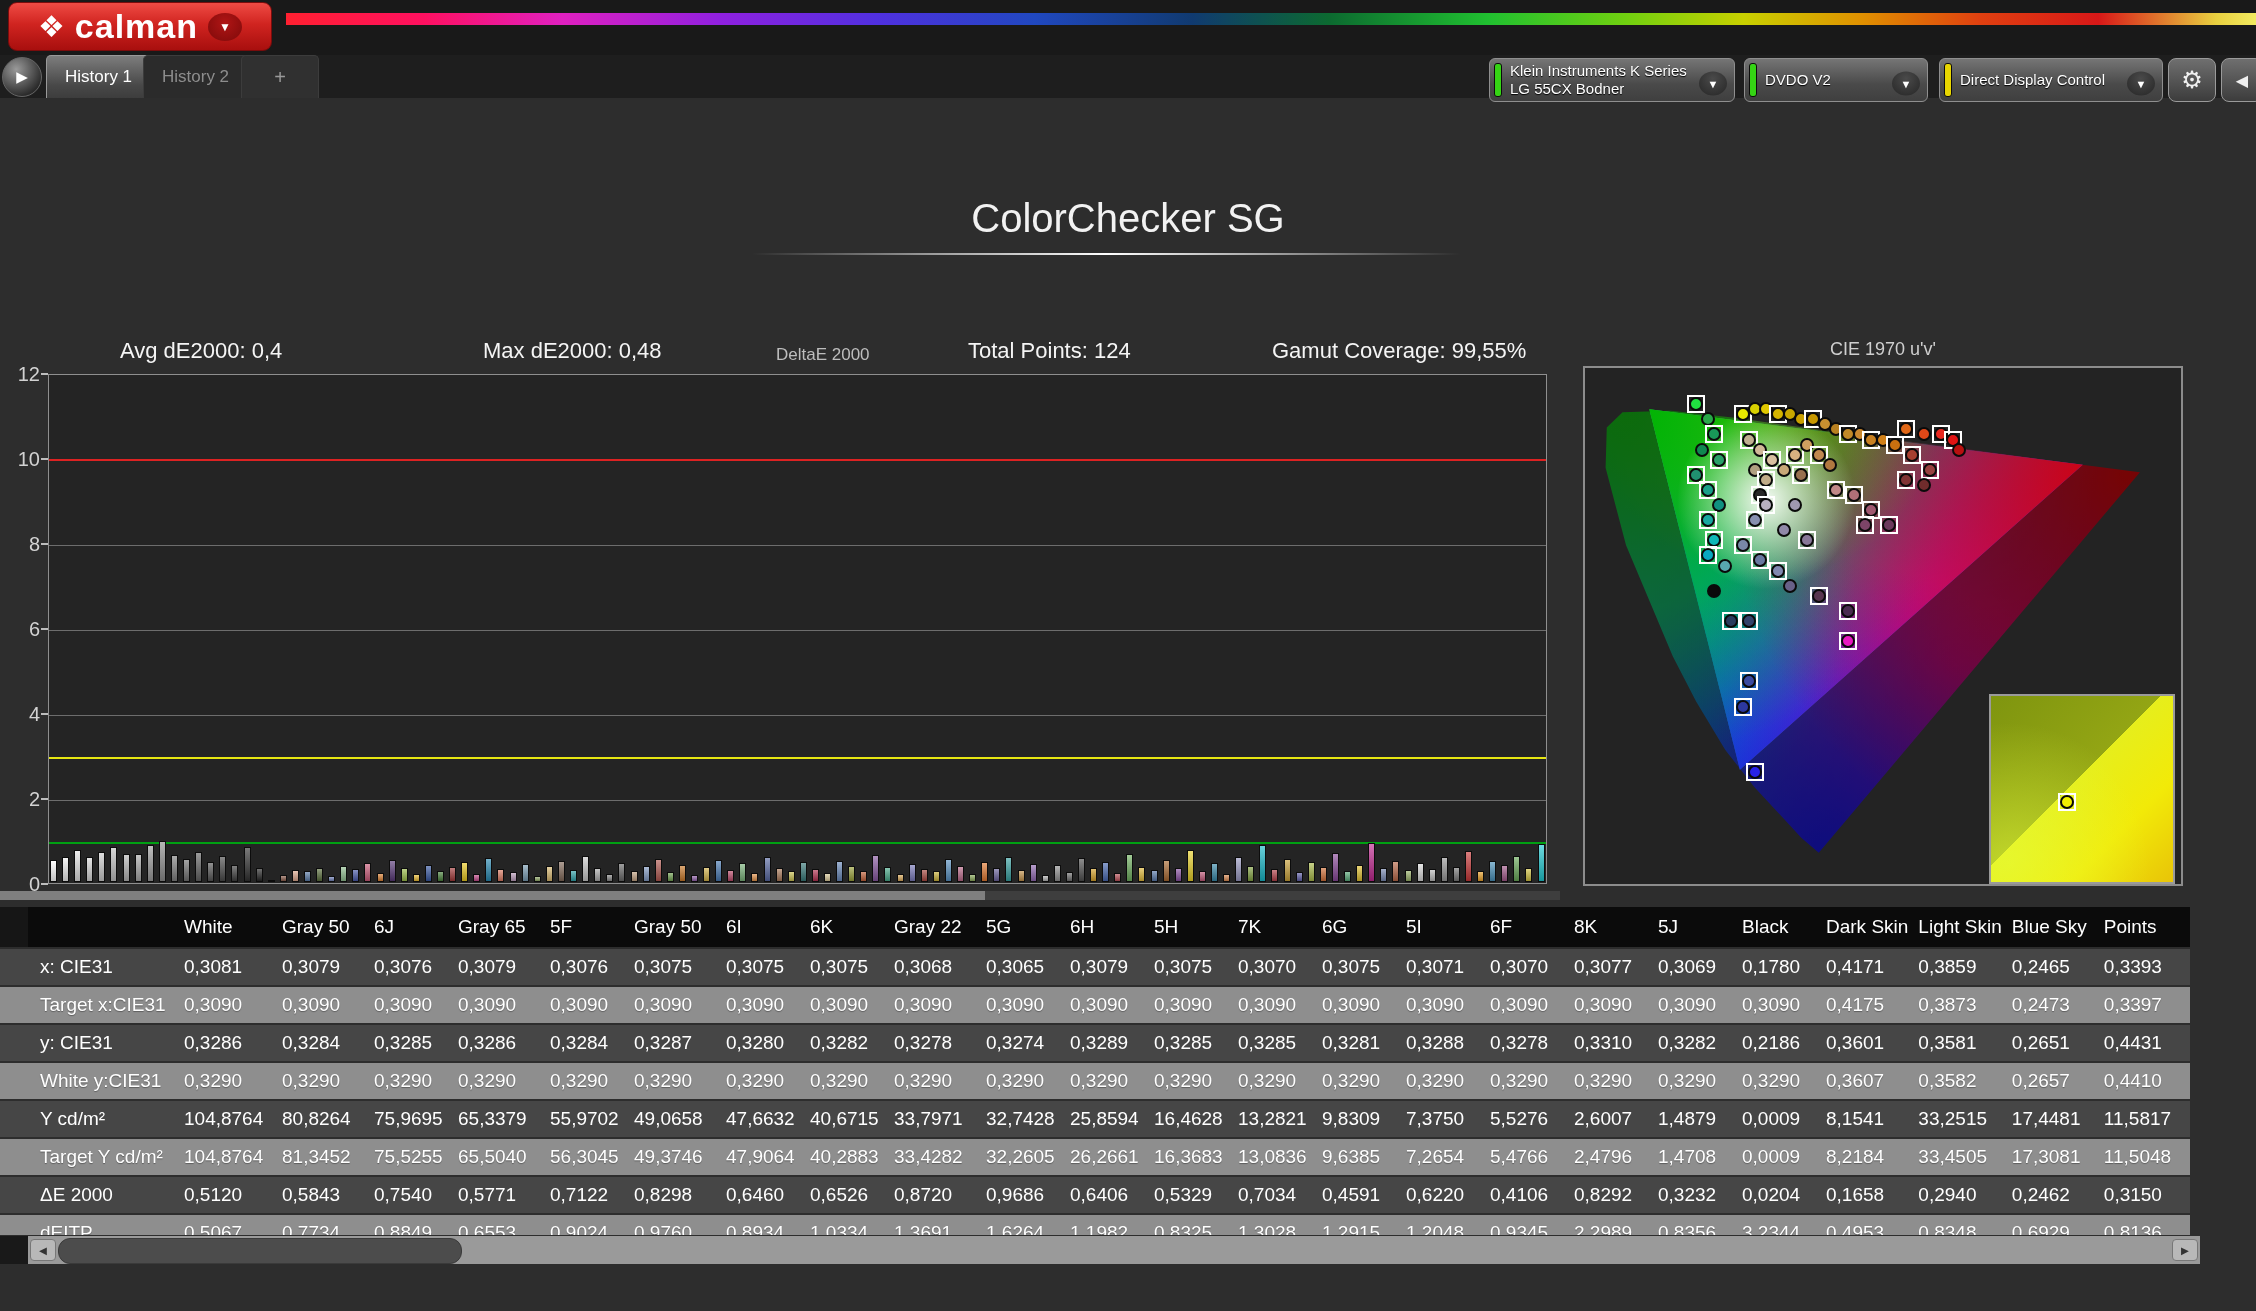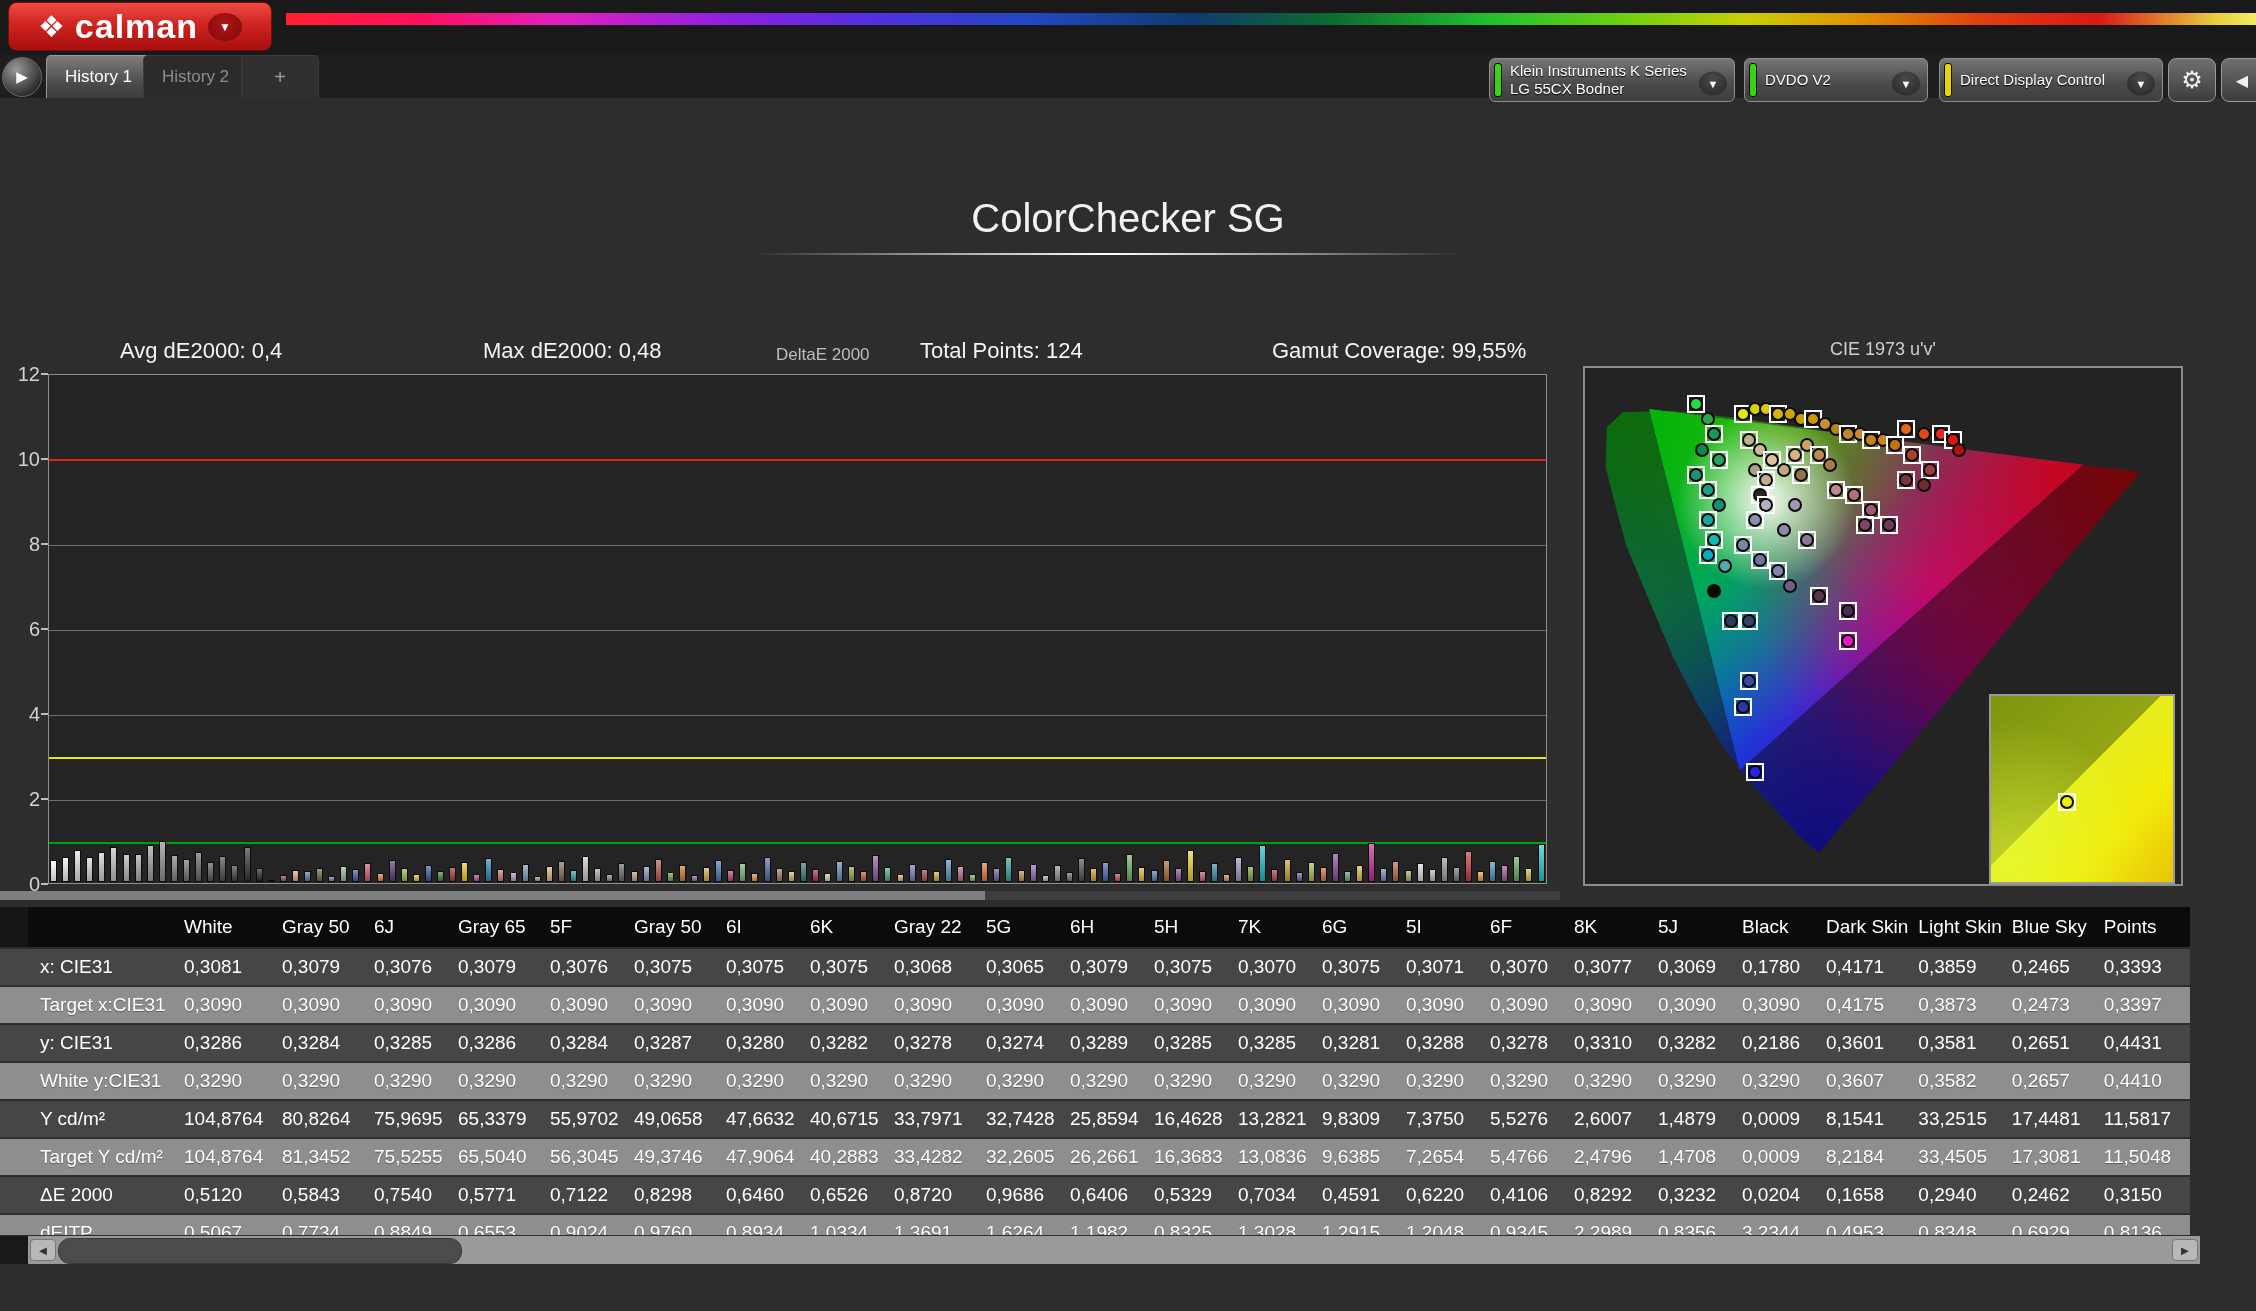--- a/index.html
+++ b/index.html
@@ -161,21 +161,21 @@
 </div>
 <div class="sqbtn" id="collapsebtn">
   <span>◀</span>
 </div>
 
 <div id="pagetitle">ColorChecker SG</div>
 <div id="titleline"></div>
 <div class="stat" style="left:120px">Avg dE2000: 0,4</div>
 <div class="stat" style="left:483px">Max dE2000: 0,48</div>
 <div class="stat" id="stat-series" style="left:776px">DeltaE 2000</div>
-<div class="stat" style="left:920px">Total Points: 124</div>
+<div class="stat" style="left:968px">Total Points: 124</div>
 <div class="stat" style="left:1272px">Gamut Coverage: 99,55%</div>
 
 <div id="plot">
     <div class="gridline" style="top: 425px;"></div>
     <div class="gridline" style="top: 340px;"></div>
     <div class="gridline" style="top: 255px;"></div>
     <div class="gridline" style="top: 170px;"></div>
     <div class="gridline" style="top: 85px;"></div>
     <div class="refline" style="top: 84px; background: rgb(221, 34, 34);"></div>
     <div class="refline" style="top: 381.5px; background: rgb(230, 230, 18);"></div>
@@ -320,21 +320,21 @@
     <div class="bar" style="height: 20.825px; background-color: rgb(72, 144, 184);"></div>
     <div class="bar" style="height: 16.575px; background-color: rgb(160, 88, 136);"></div>
     <div class="bar" style="height: 26.35px; background-color: rgb(104, 168, 88);"></div>
     <div class="bar" style="height: 13.6px; background-color: rgb(208, 192, 64);"></div>
     <div class="bar" style="height: 38.25px; background-color: rgb(32, 200, 208);"></div>
   </div>
 <div id="chartscroll">
   <div id="chartscrollthumb"></div>
 </div>
 
-<div id="cietitle">CIE 1973 u'v'</div>
+<div id="cietitle">CIE 1970 u'v'</div>
 <div id="ciepanel">
   <div id="ciearea">
     <div class="ciefill" id="ciebase"></div>
     <div class="ciefill" id="cietri"></div>
     <div id="ciepoints">
         <span class="ciesq" style="left: 26%; top: 8%;"></span>
         <span class="ciept" style="left: 26%; top: 8%; background: rgb(232, 232, 0);"></span>
         <span class="ciept" style="left: 28%; top: 7%; background: rgb(216, 208, 0);"></span>
         <span class="ciept" style="left: 30%; top: 7%; background: rgb(224, 200, 0);"></span>
         <span class="ciesq" style="left: 32%; top: 8%;"></span>

